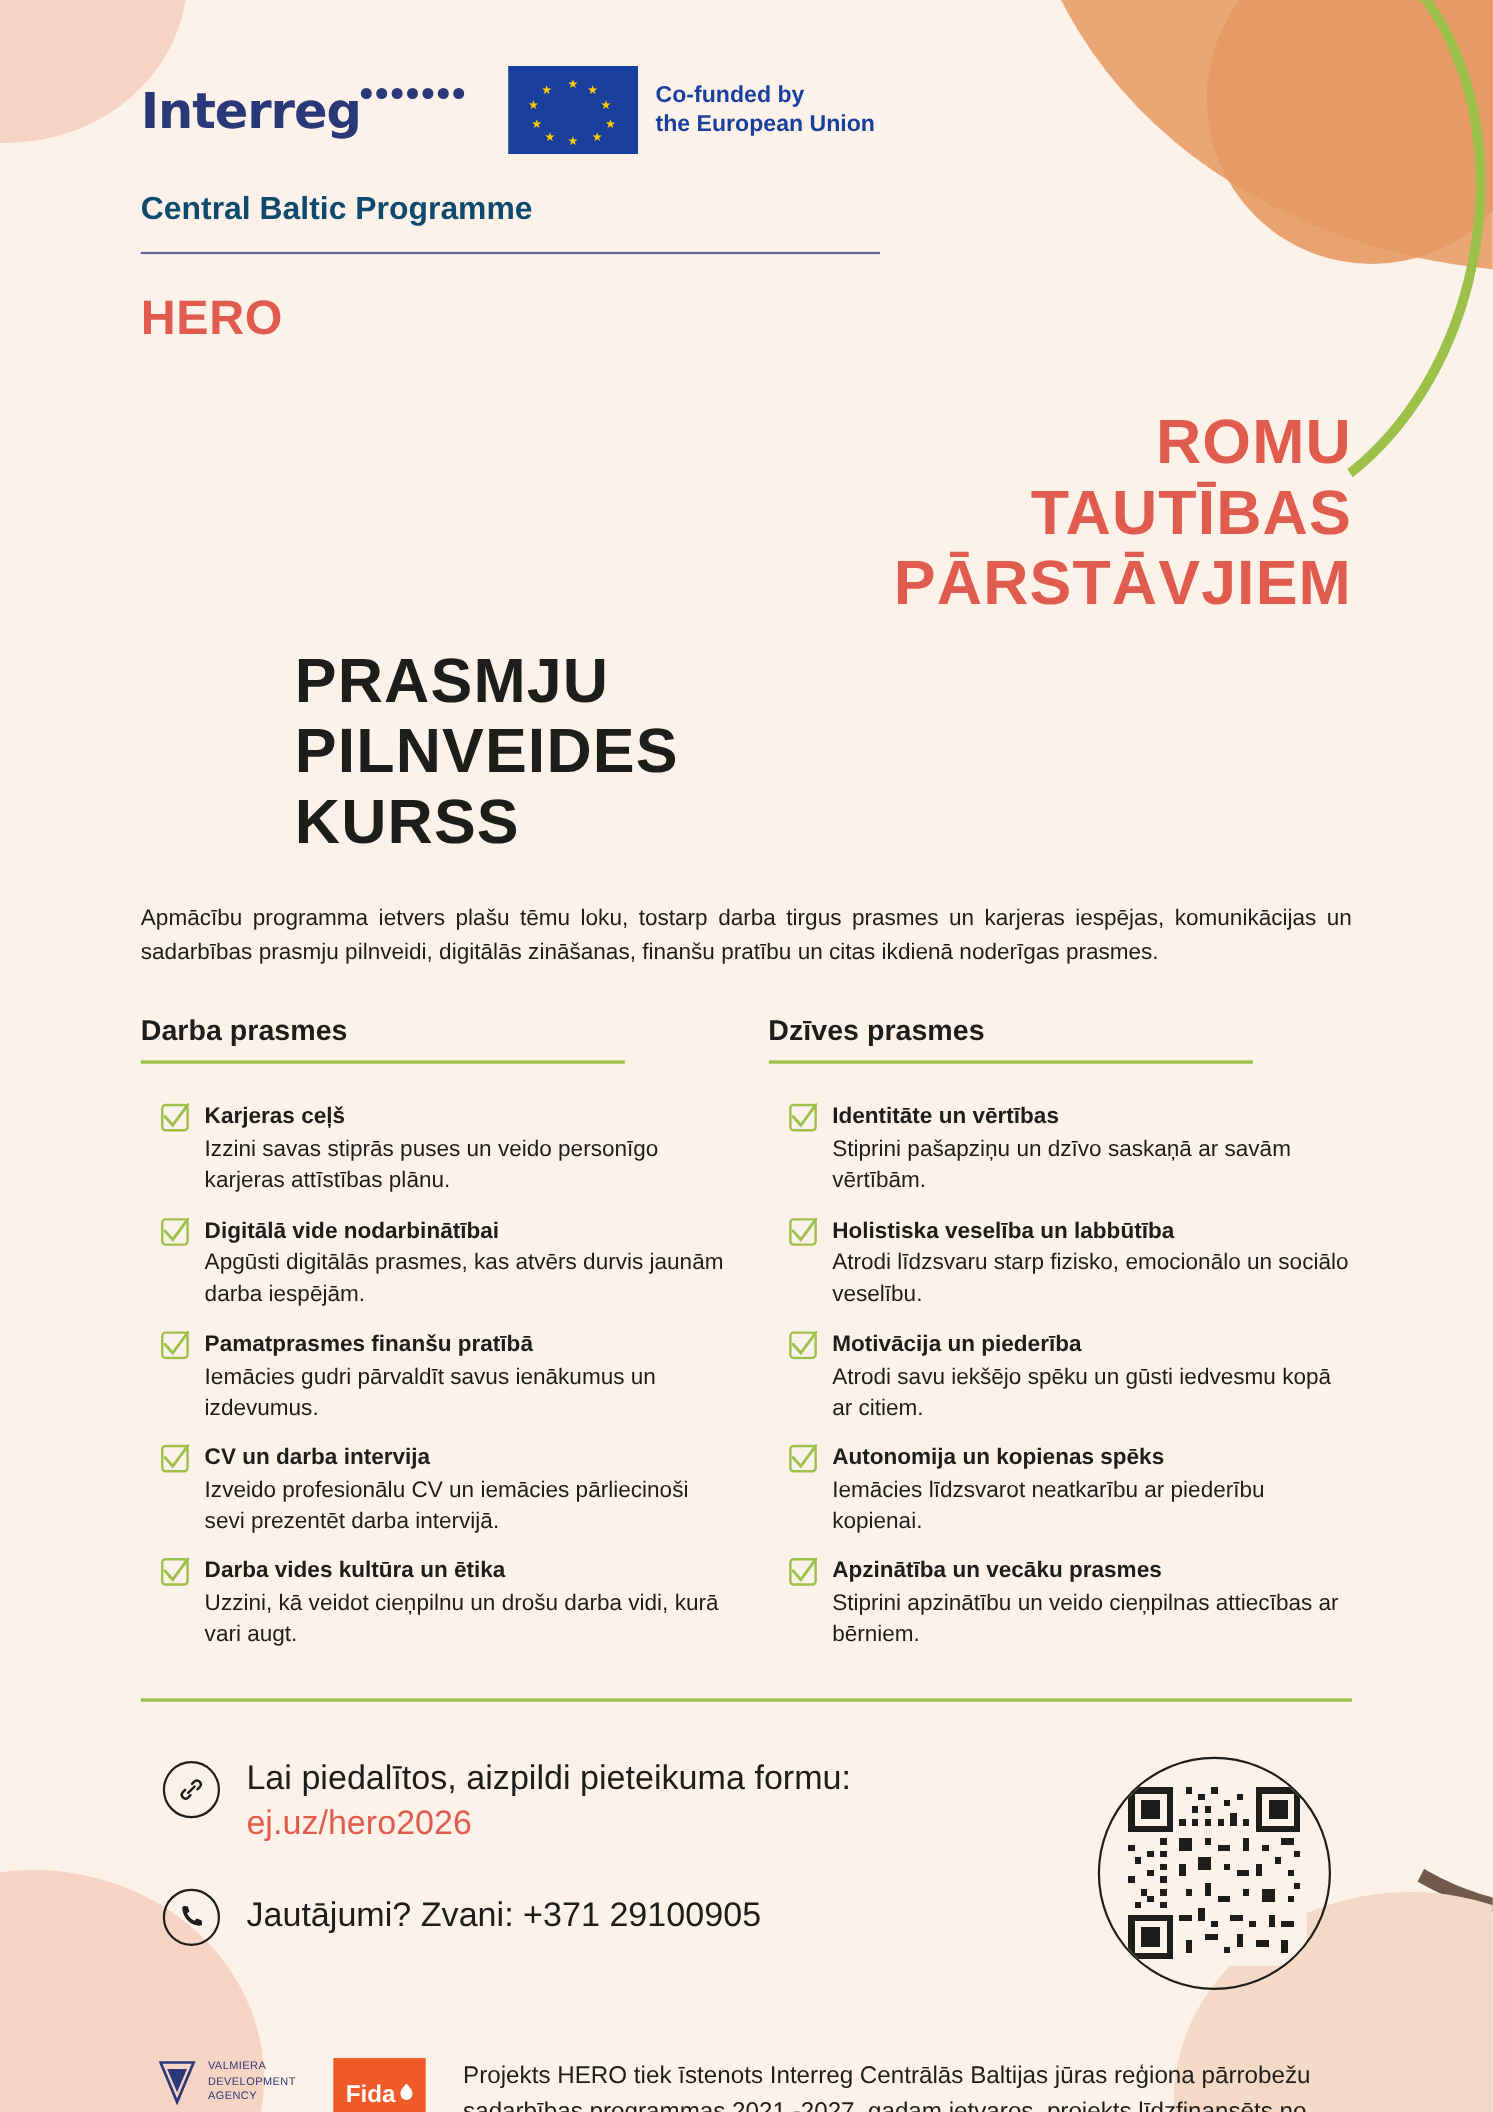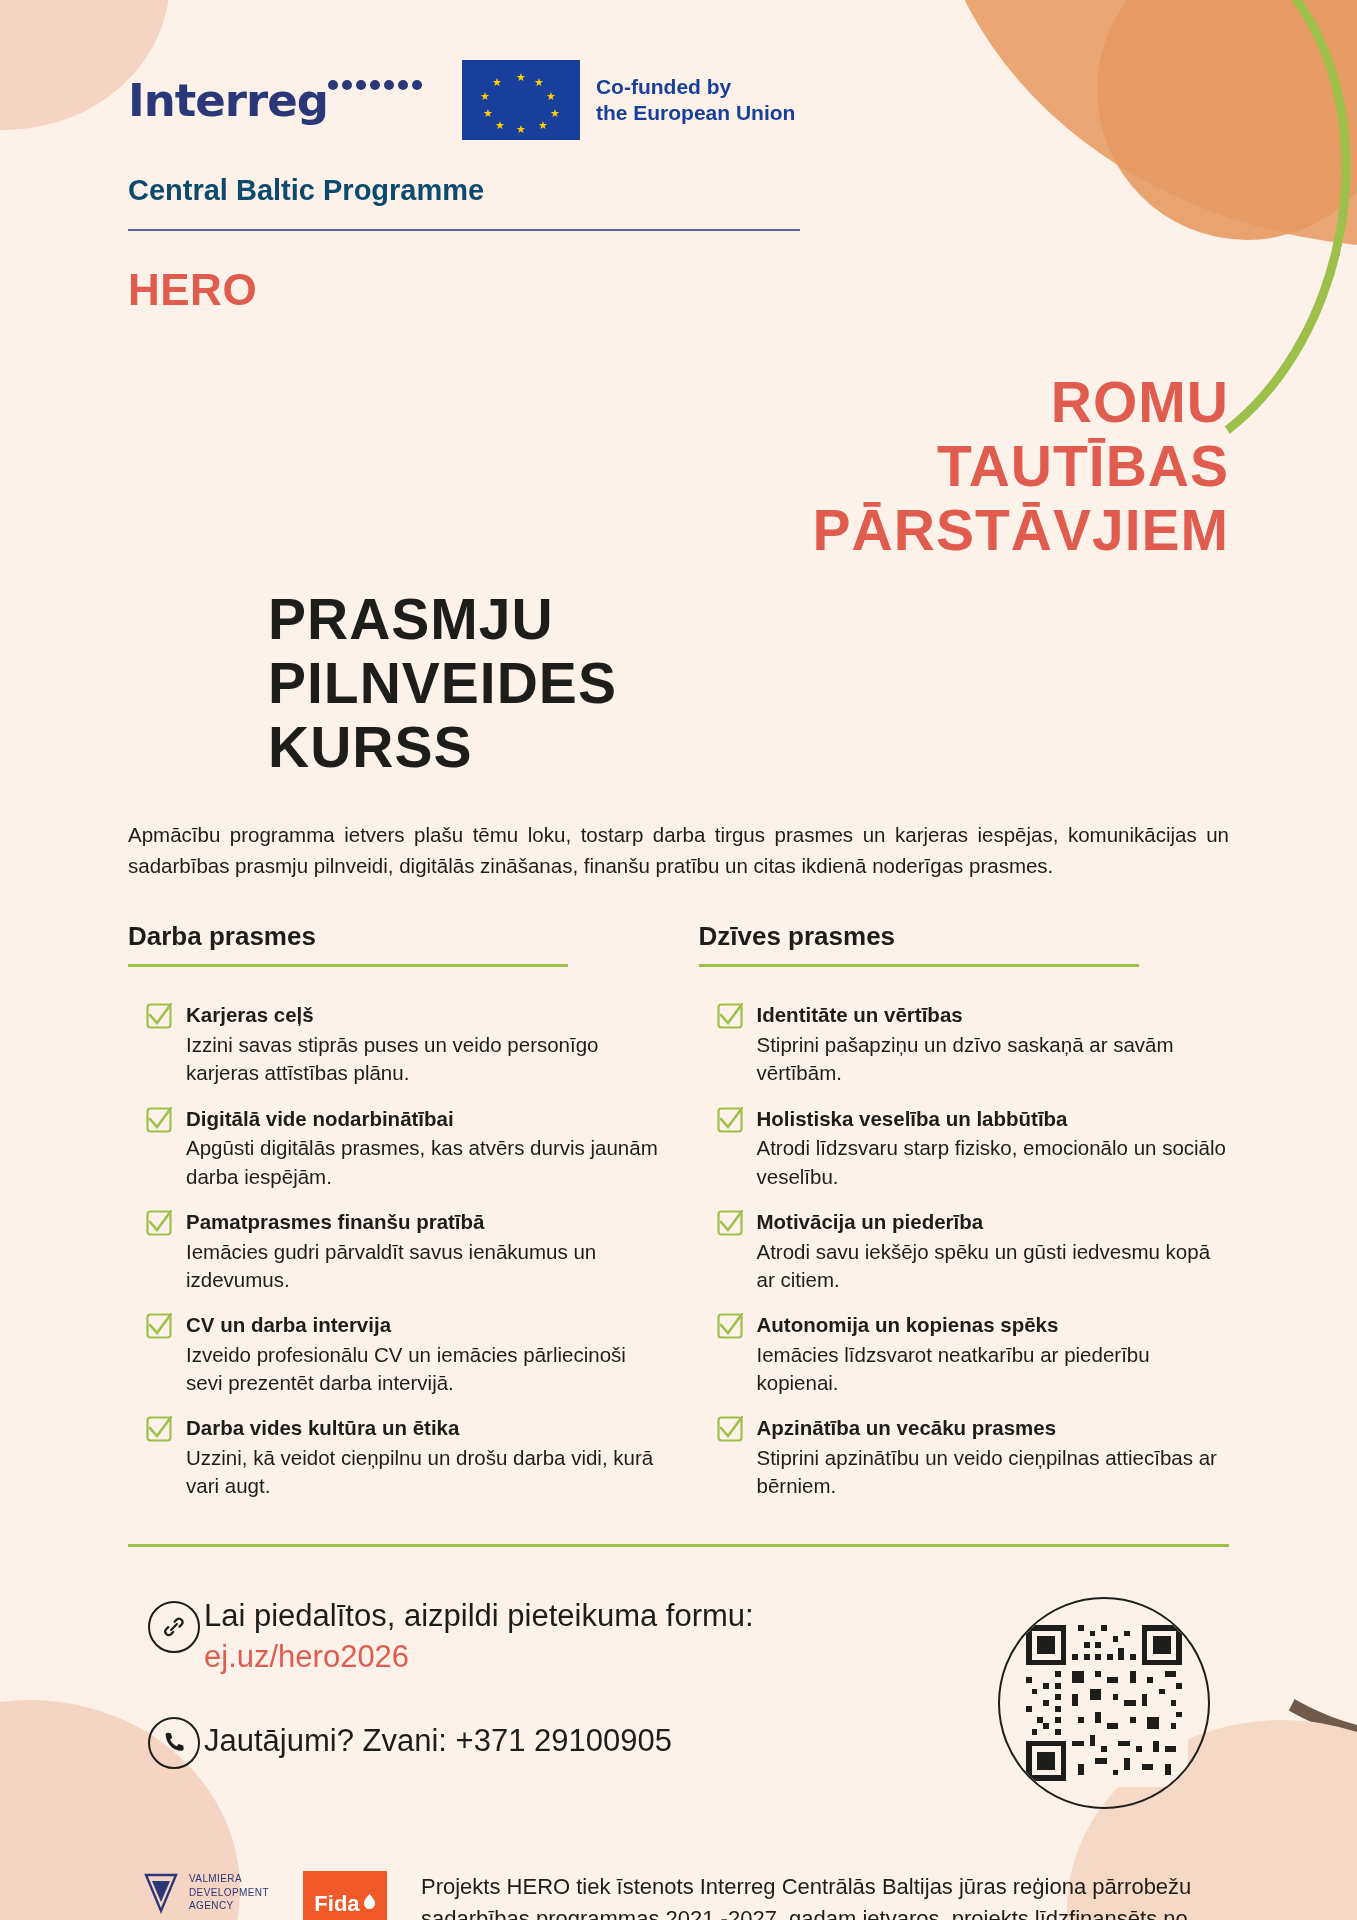--- a/index.html
+++ b/index.html
@@ -163,21 +163,21 @@
   .check { flex: 0 0 auto; margin-top: 2px; }
   .item-body { }
   .item-title { font-weight: bold; font-size: 20.5px; line-height: 1.35; }
   .item-desc { font-size: 20.5px; line-height: 1.38; margin-top: 2px; }
 
   .divider-green { height: 3px; background: #9cc04a; margin-top: 26px; }
 
   
   .cta-wrap { display: flex; margin-top: 50px; align-items: flex-start; }
   .cta-left { flex: 1; padding-left: 20px; }
-  .cta-row { display: flex; align-items: flex-start; gap: 4px; }
+  .cta-row { display: flex; align-items: flex-start; gap: 24px; }
   .cta-icon {
     width: 52px; height: 52px; border-radius: 50%;
     border: 2.5px solid #1d1d1b;
     display: flex; align-items: center; justify-content: center;
     flex: 0 0 auto;
     margin-top: 4px;
   }
   .cta-text-main { font-size: 31px; line-height: 1.25; }
   .cta-link { font-size: 31px; color: #e05c4e; margin-top: 4px; }
   .cta-row.second { margin-top: 38px; align-items: center; }

